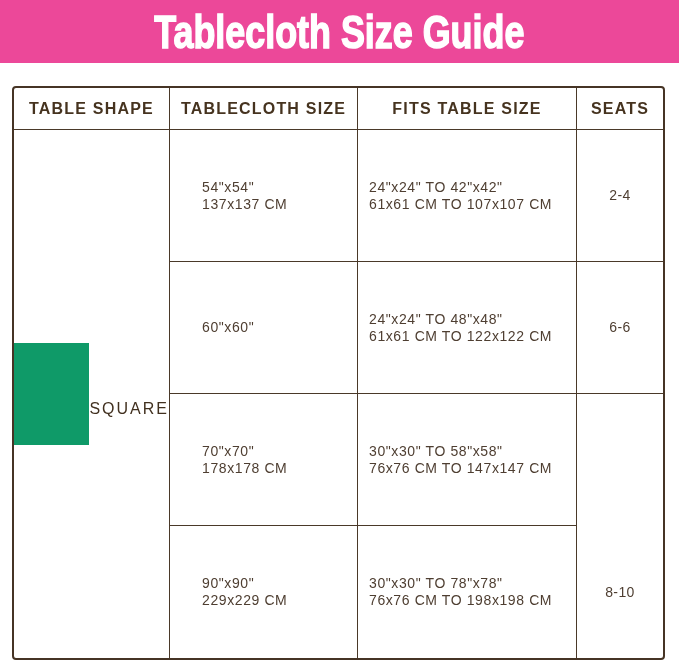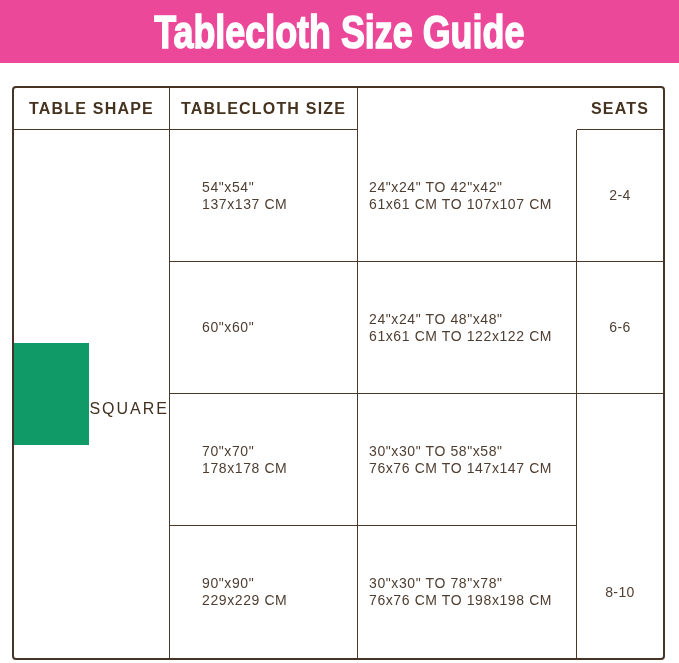--- a/index.html
+++ b/index.html
@@ -124,20 +124,21 @@
 <div class="page">
 
   <header class="banner" style="background: #ec4899;">
     <h1 class="banner-title">Tablecloth Size Guide</h1>
   </header>
 
   <div class="size-table">
 
     <div class="cell th c1">TABLE SHAPE</div>
     <div class="cell th c2">TABLECLOTH SIZE</div>
+    <div class="cell th c3">FITS TABLE SIZE</div>
     <div class="cell th c4">SEATS</div>
 
     <div class="shape-cell">
       <div class="square-swatch" style="background: rgb(15, 154, 104);"></div>
       <div class="shape-label">SQUARE</div>
     </div>
 
     <div class="cell td size c2 r0">
       <span>54"x54"</span>
       <span>137x137 CM</span>

